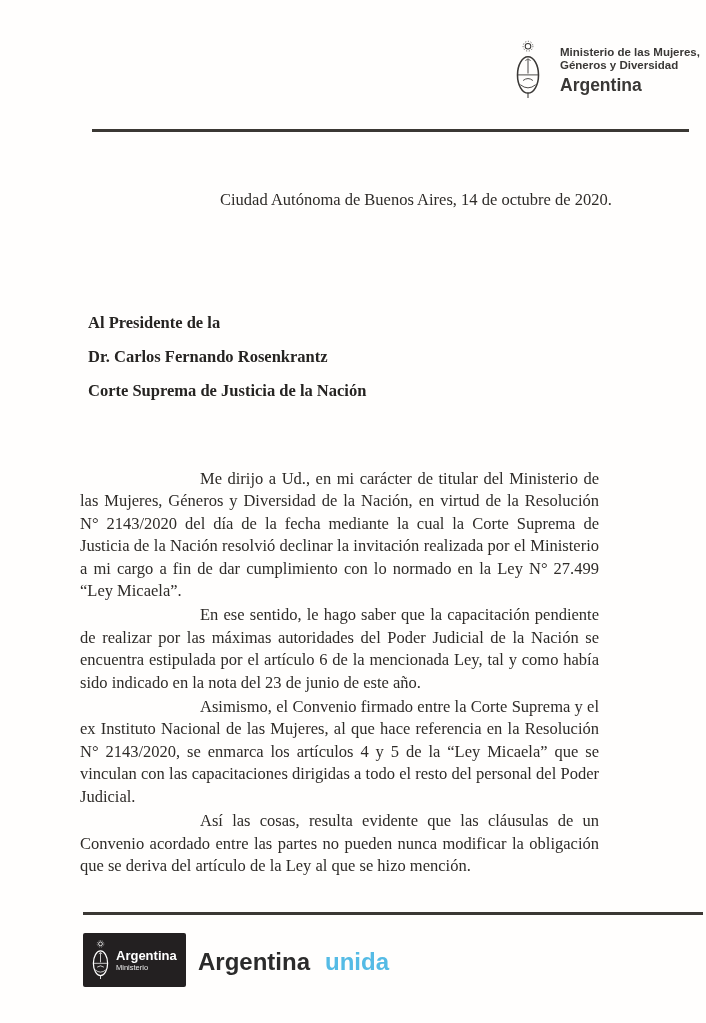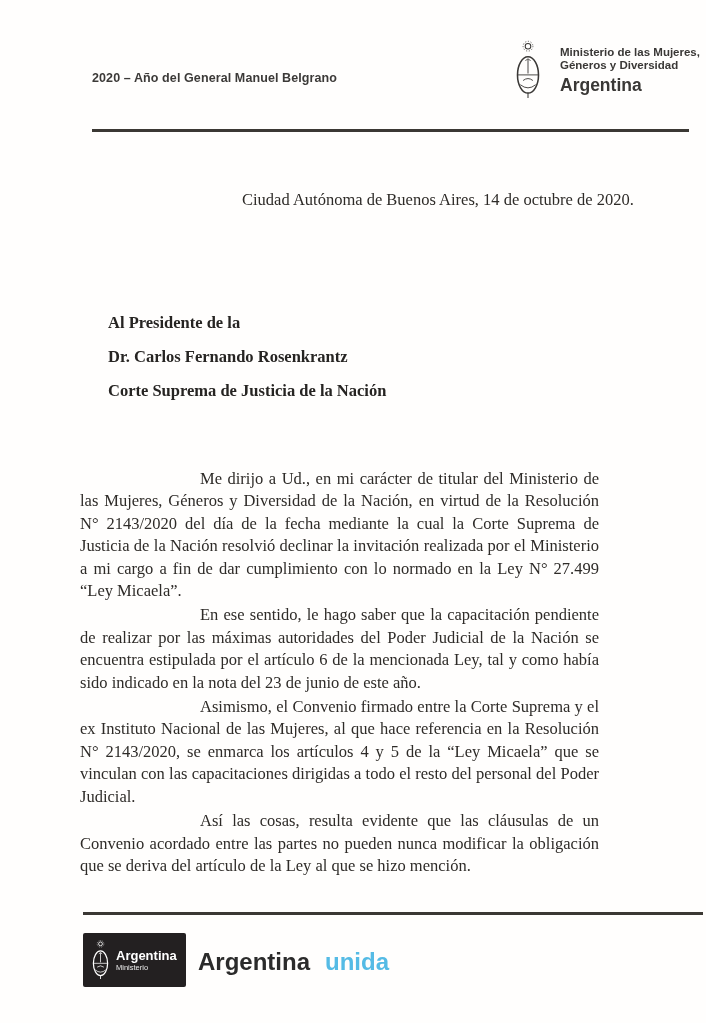--- a/index.html
+++ b/index.html
@@ -30,25 +30,25 @@
   .ministry-l1, .ministry-l2 { font-size:11.5px; line-height:13.5px; white-space:nowrap; }
   .ministry-country { font-size:17.5px; line-height:20px; margin-top:2px; }
 
   .rule-top {
     position:absolute; left:92px; top:129px;
     width:597px; height:3px; background:#3b3834;
   }
 
   
   .date-line {
-    position:absolute; left:242px; top:190px;
+    position:absolute; left:220px; top:190px;
     font-size:16.5px; white-space:nowrap;
   }
   .recipient {
-    position:absolute; left:108px; top:312px;
+    position:absolute; left:88px; top:312px;
     font-weight:bold; font-size:16.5px; color:#262422;
   }
   .recipient > div { line-height:22px; margin-bottom:12px; white-space:nowrap; }
 
   .body-block {
     position:absolute; left:80px; top:468px; width:519px;
     font-size:16.5px; line-height:22.4px; text-align:justify;
   }
   .body-block p { margin:0 0 2px 0; text-indent:120px; }
 
@@ -74,21 +74,20 @@
     font-weight:bold; font-size:24px; white-space:nowrap;
   }
   .slogan-p1 { color:#2b2b2b; margin-right:7px; }
   .slogan-p2 { color:#55bbe5;margin-left:8px; }
 </style>
 </head>
 <body>
 
 <div class="page">
 
-  <div class="year-line">2020 – Año del General Manuel Belgrano</div>
 
   <div class="ministry">
     <span>
       <svg width="28" height="60" viewBox="0 0 40 84">
         <g fill="none" stroke="#3a3836">
           <circle cx="20" cy="8" r="4" stroke-width="1.5"></circle>
           <circle cx="20" cy="8" r="7" stroke-width="1.2" stroke-dasharray="1.5 2.5"></circle>
           <ellipse cx="20" cy="49" rx="15" ry="26" stroke-width="2.2"></ellipse>
           <line x1="5.5" y1="49" x2="34.5" y2="49" stroke-width="1.3"></line>
           <line x1="20" y1="27" x2="20" y2="47" stroke-width="1.3"></line>

